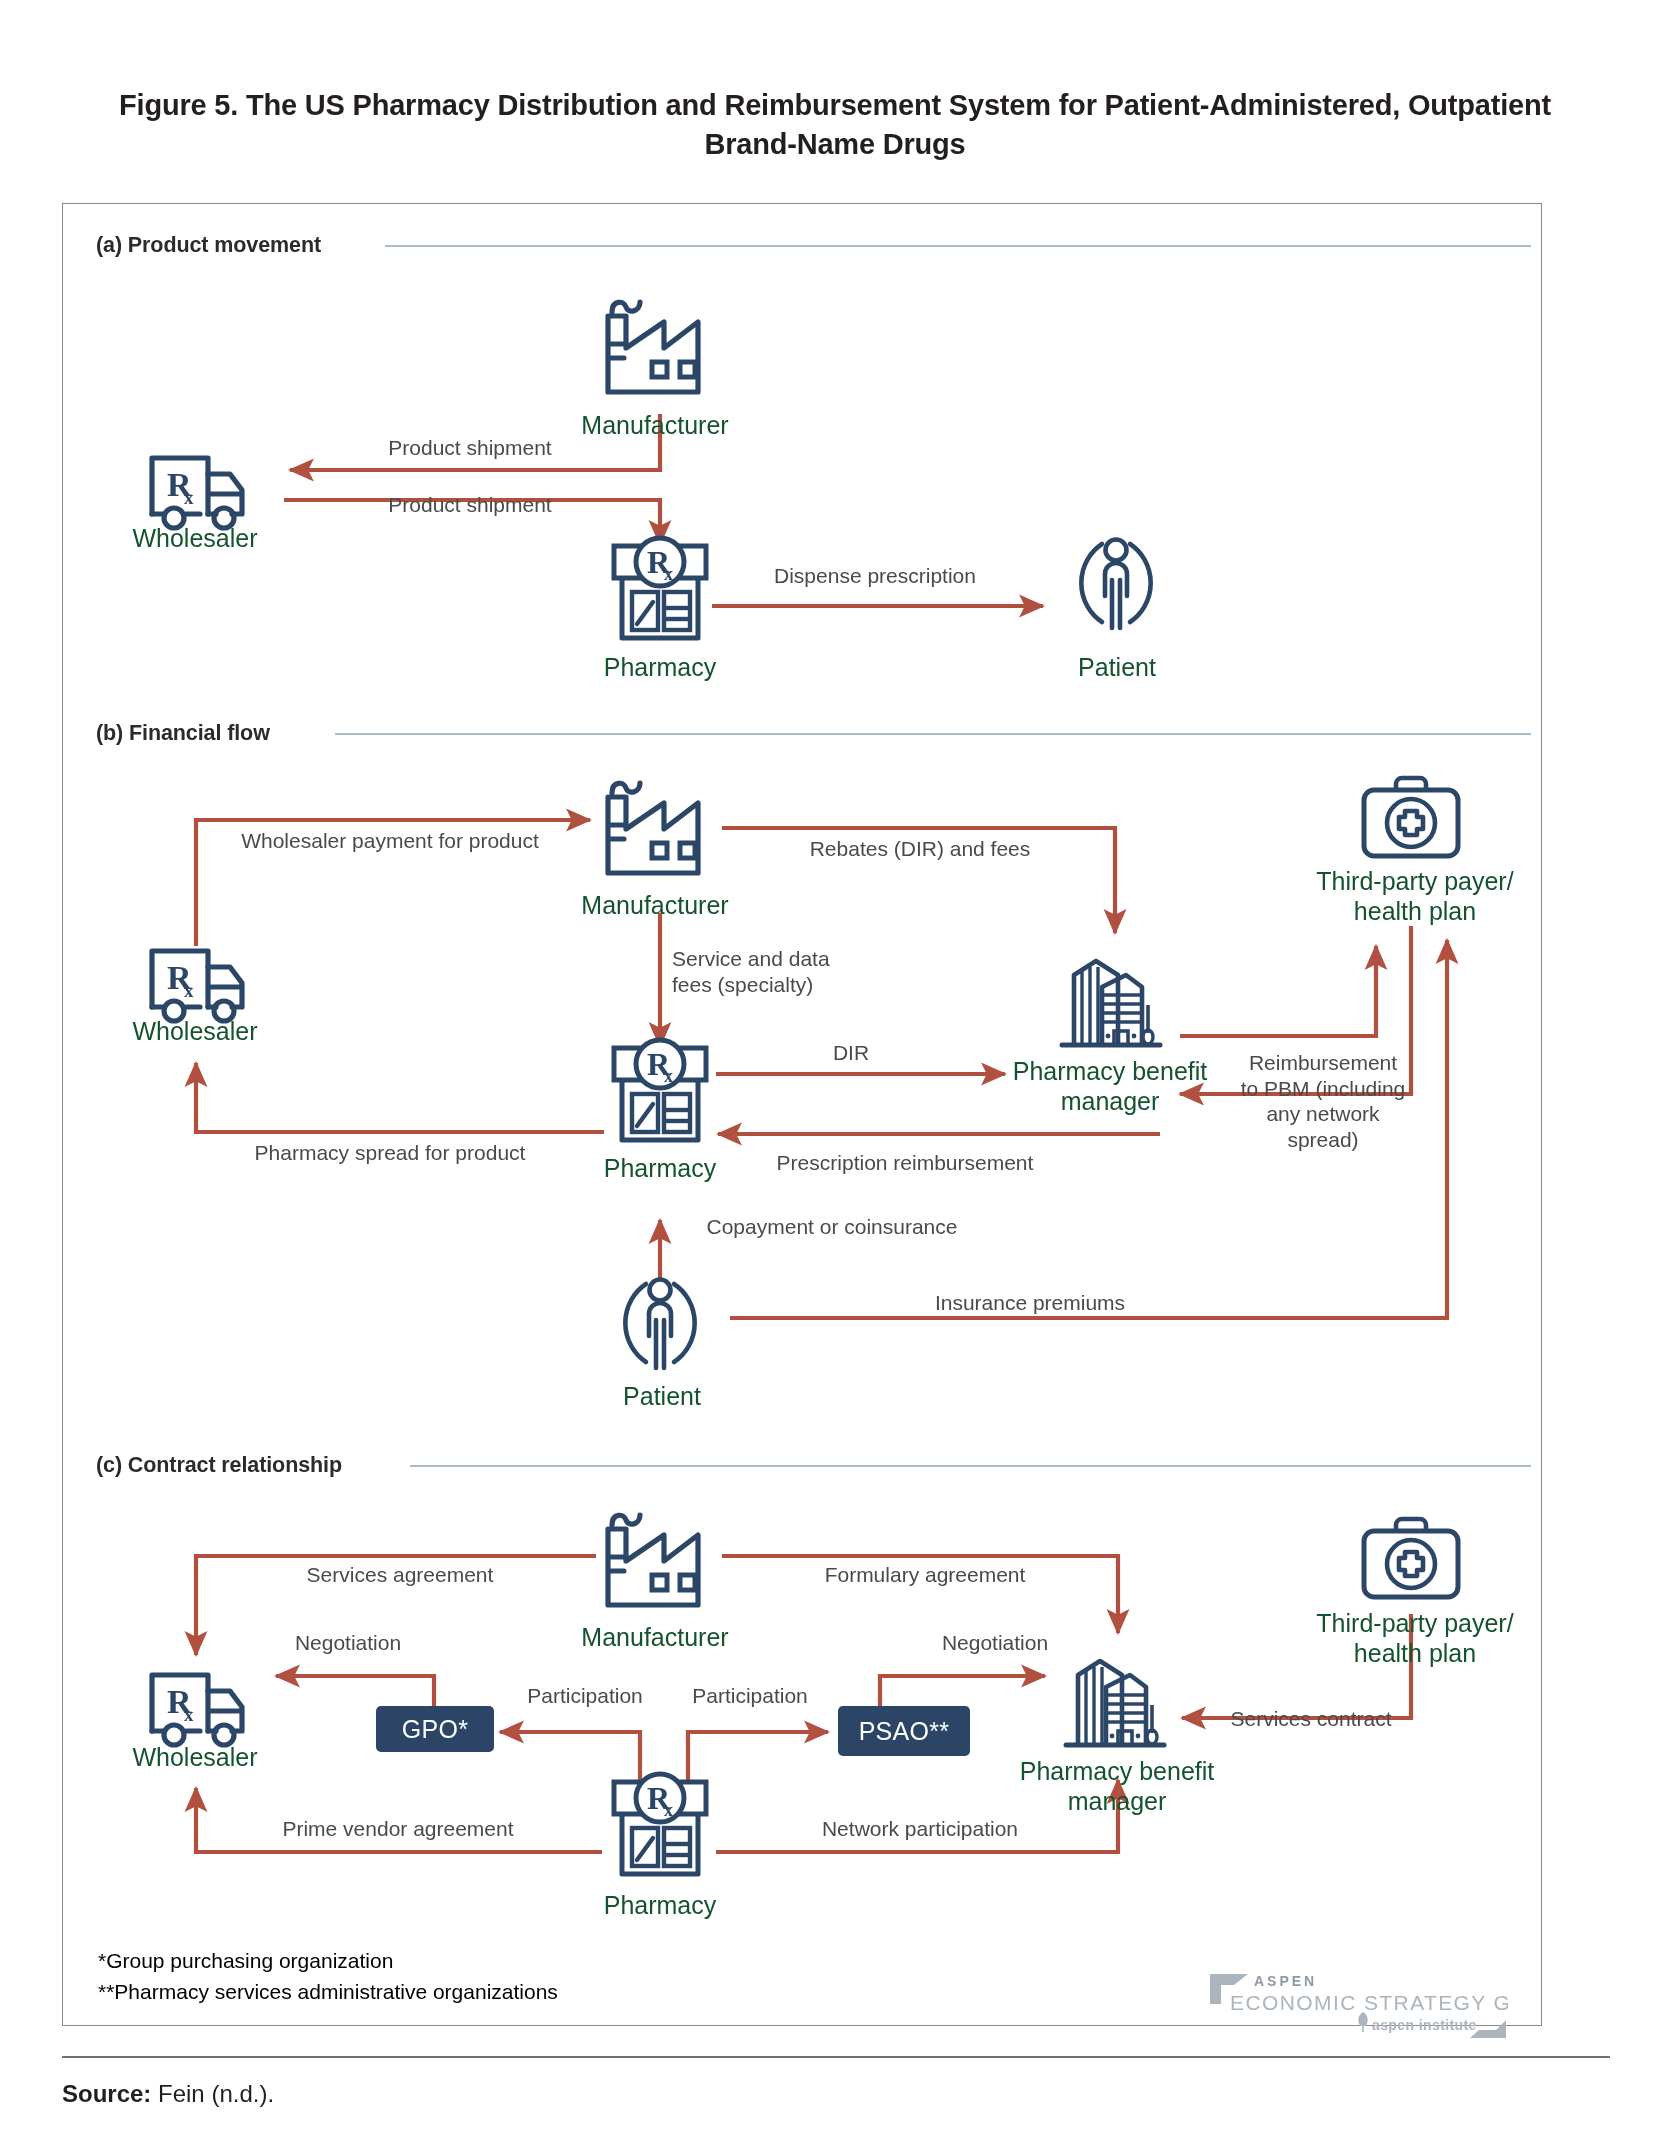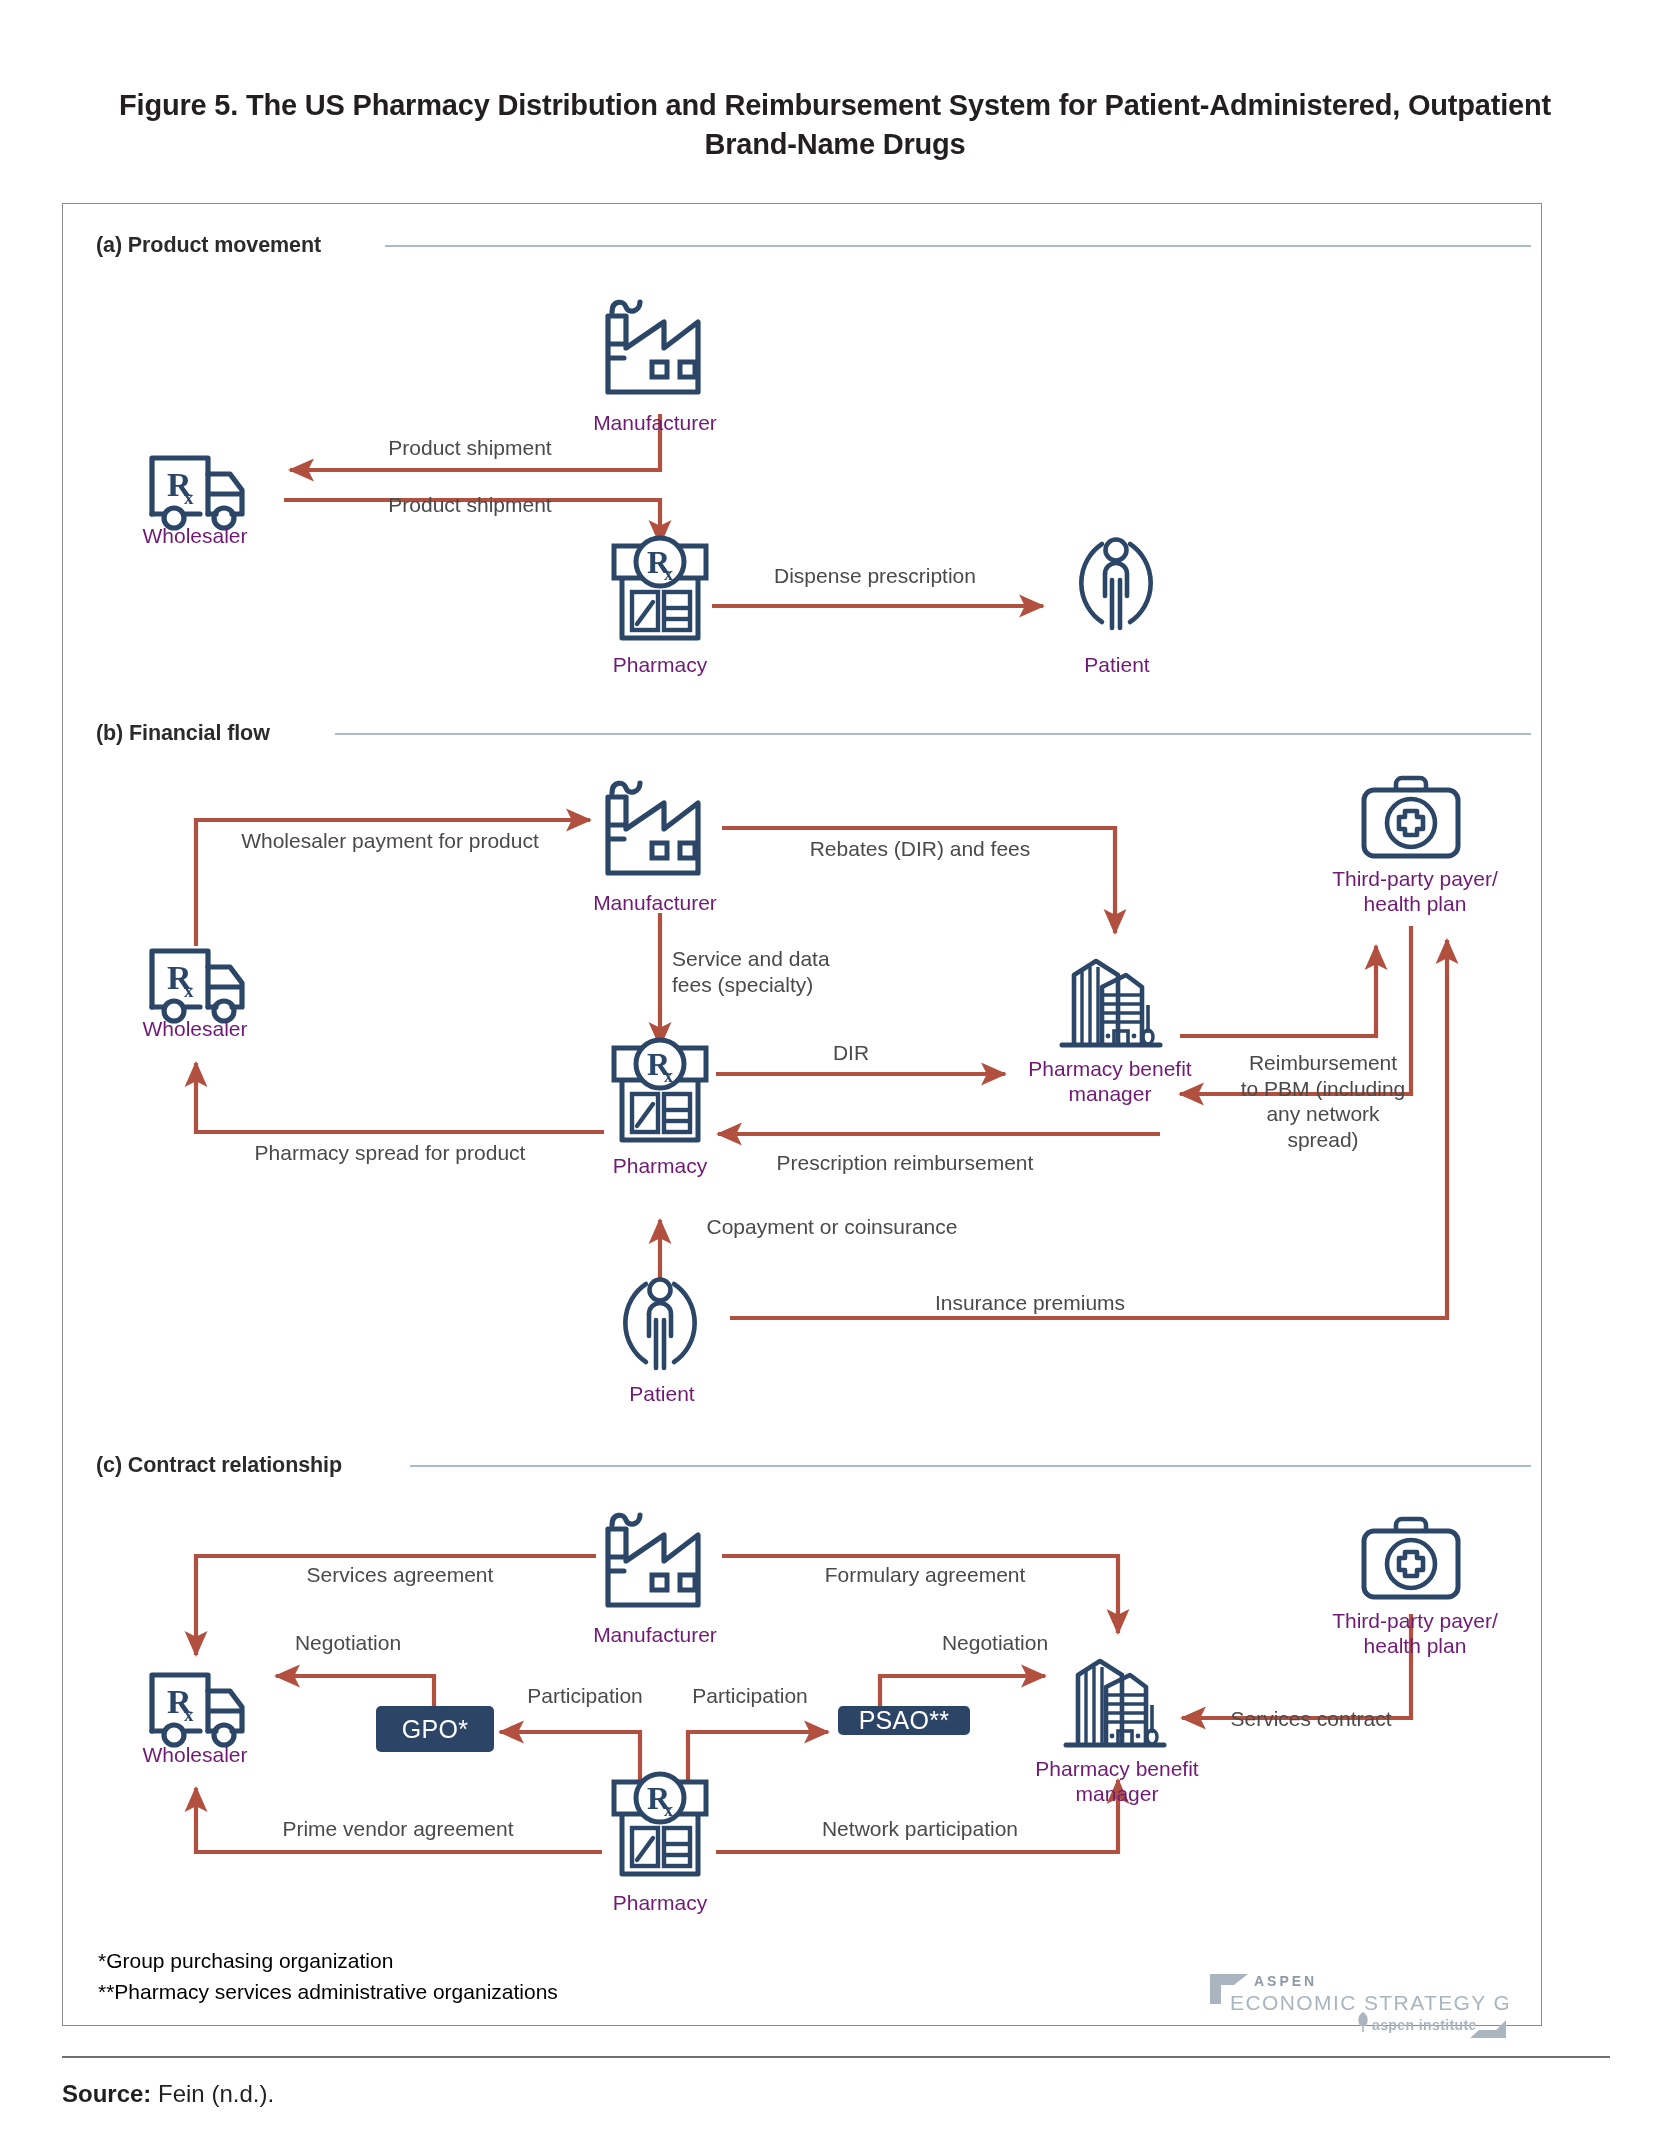--- a/index.html
+++ b/index.html
@@ -29,21 +29,21 @@
   }
   .source-line b{font-weight:bold;}
 
   .footnote{
     position:absolute;font-size:21px;color:#000000;white-space:nowrap;line-height:1.45;
   }
 
   svg.diagram{position:absolute;left:0;top:0;width:1671px;height:2146px;pointer-events:none;}
 
   .node-label{
-    position:absolute;text-align:center;font-size:21px;color:#701a75;
+    position:absolute;text-align:center;font-size:25px;color:#14532d;
     line-height:1.2;white-space:pre-line;
   }
   .tagbox{
     position:absolute;background:#2c4566;color:#fff;border-radius:5px;
     font-size:25px;display:flex;align-items:center;justify-content:center;
     letter-spacing:0.3px;
   }
   .edge-label{
     position:absolute;font-size:21px;color:#4a4a4a;text-align:center;
     line-height:1.22;white-space:pre-line;
@@ -286,21 +286,21 @@
 
   <div class="node-label" style="left:550px;top:1594px;width:210px;">Manufacturer</div>
   <div class="node-label" style="left:90px;top:1714px;width:210px;">Wholesaler</div>
   <div class="node-label" style="left:555px;top:1862px;width:210px;">Pharmacy</div>
   <div class="node-label" style="left:1012px;top:1728px;width:210px;">Pharmacy benefit
 manager</div>
   <div class="node-label" style="left:1300px;top:1580px;width:230px;">Third-party payer/
 health plan</div>
 
   <div class="tagbox" style="left:376px;top:1678px;width:118px;height:46px;">GPO*</div>
-  <div class="tagbox" style="left:838px;top:1678px;width:132px;height:29px;">PSAO**</div>
+  <div class="tagbox" style="left:838px;top:1678px;width:132px;height:50px;">PSAO**</div>
 
   <div class="edge-label" style="left:230px;top:1534px;width:340px;">Services agreement</div>
   <div class="edge-label" style="left:760px;top:1534px;width:330px;">Formulary agreement</div>
   <div class="edge-label" style="left:243px;top:1602px;width:210px;">Negotiation</div>
   <div class="edge-label" style="left:890px;top:1602px;width:210px;">Negotiation</div>
   <div class="edge-label" style="left:490px;top:1655px;width:190px;">Participation</div>
   <div class="edge-label" style="left:655px;top:1655px;width:190px;">Participation</div>
   <div class="edge-label" style="left:1186px;top:1678px;width:250px;">Services contract</div>
   <div class="edge-label" style="left:228px;top:1788px;width:340px;">Prime vendor agreement</div>
   <div class="edge-label" style="left:750px;top:1788px;width:340px;">Network participation</div>

